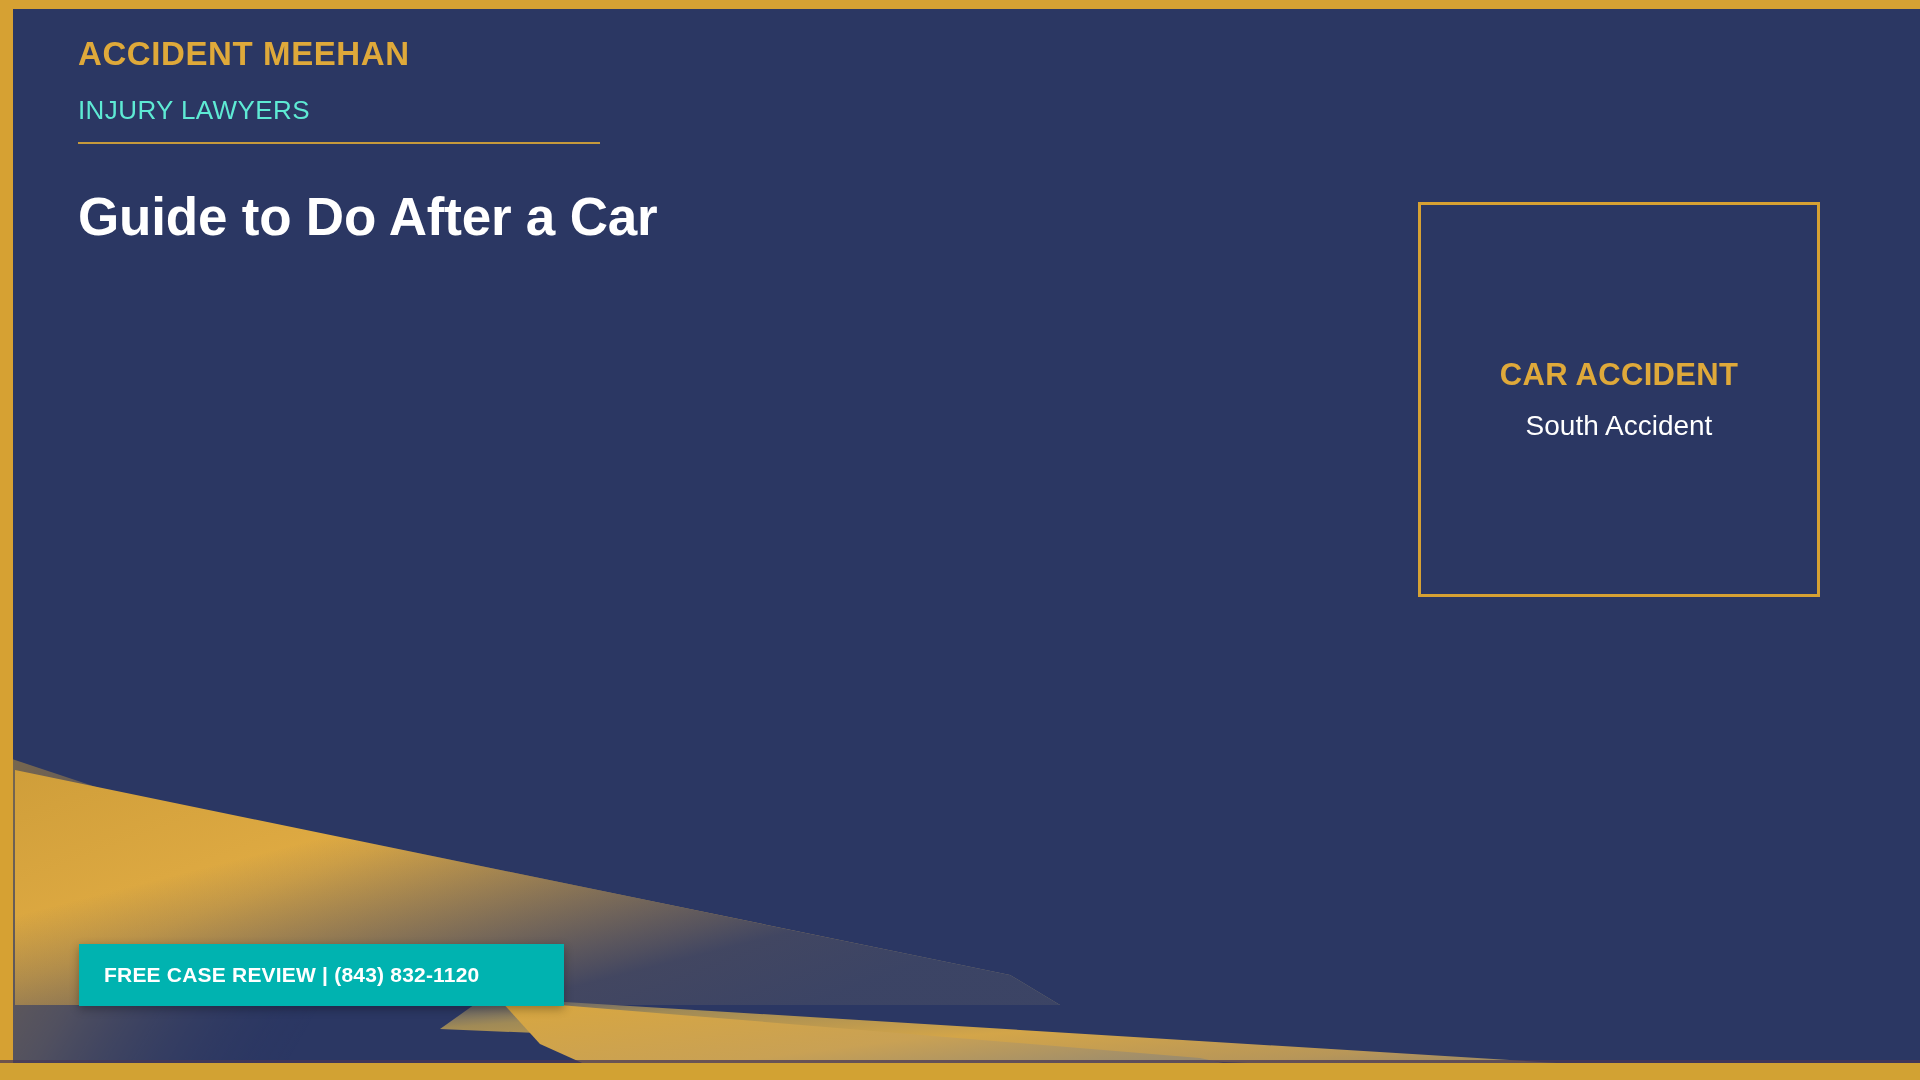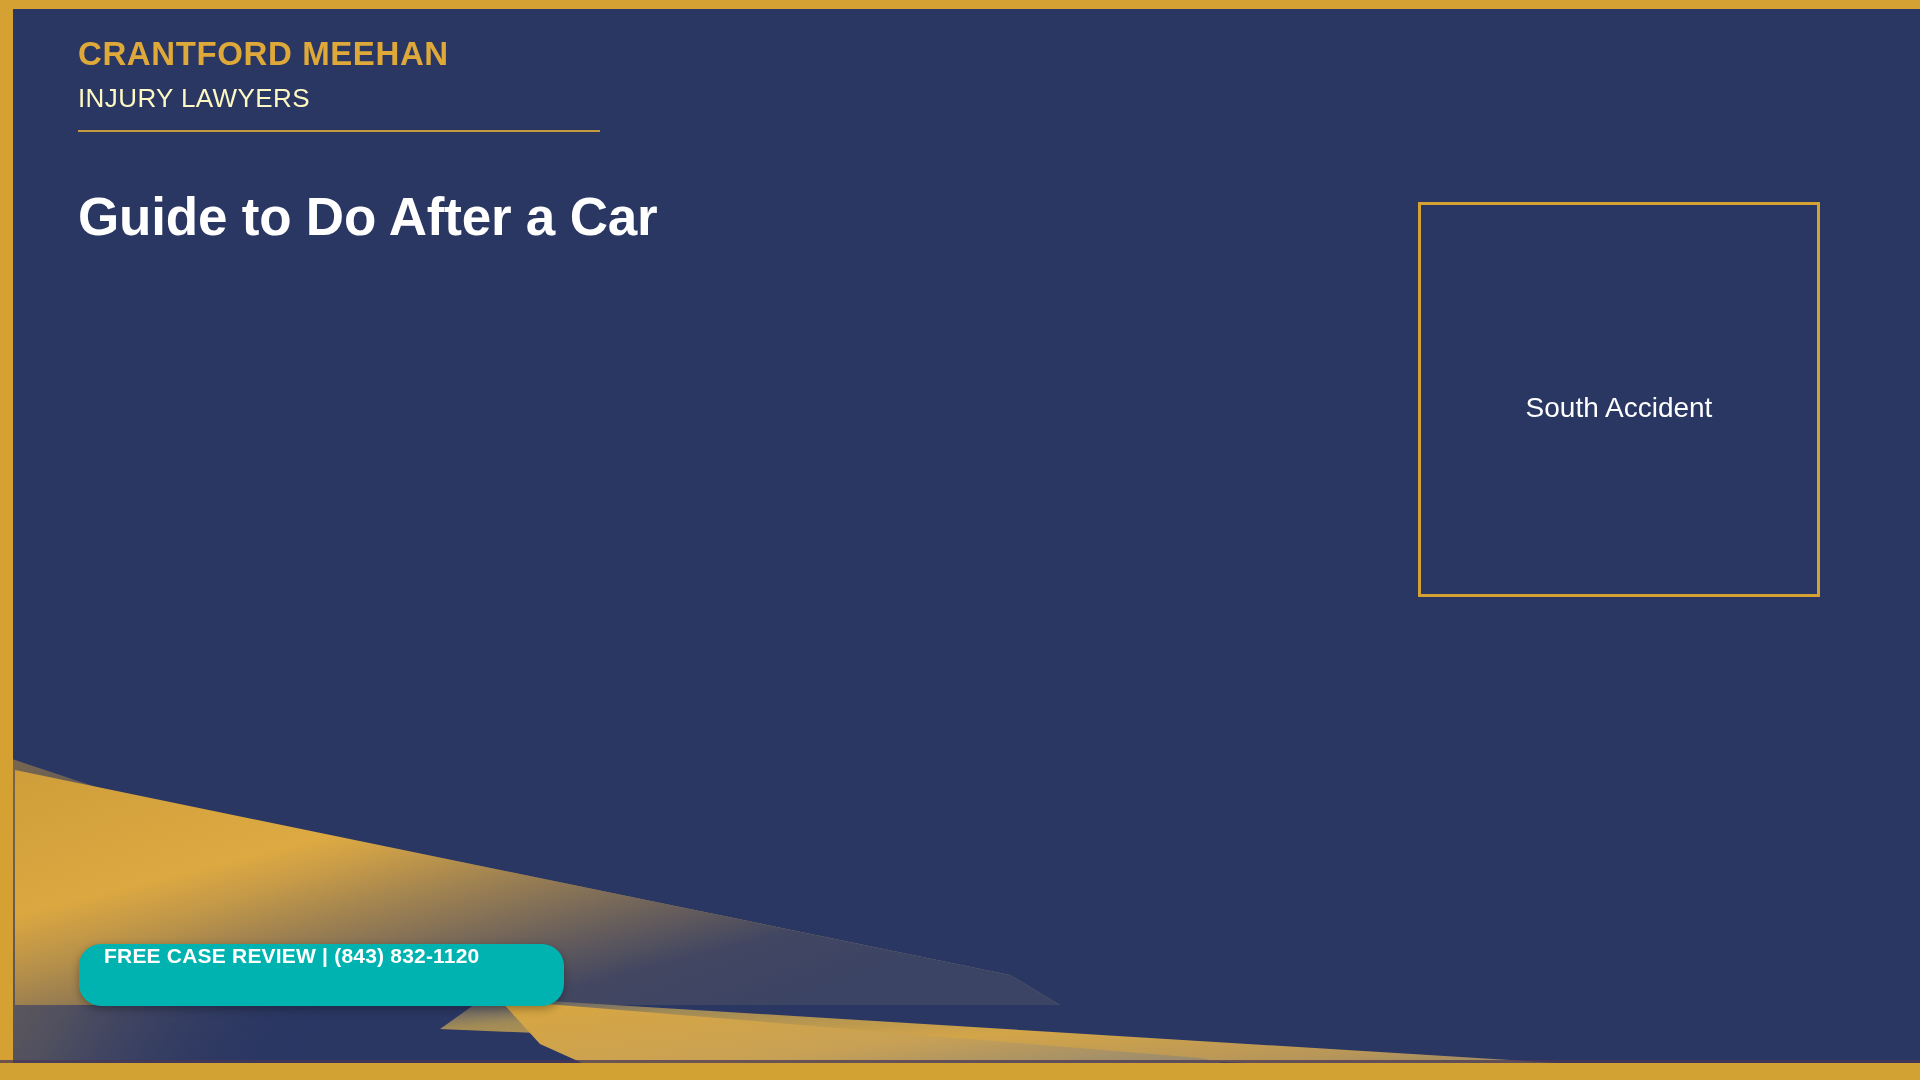--- a/index.html
+++ b/index.html
@@ -98,25 +98,25 @@
   }
   .brand-name {
     font-size: 33px;
     font-weight: bold;
     letter-spacing: .6px;
     color: #dfa93a;
     line-height: 1.1;
     white-space: nowrap;
   }
   .brand-sub {
-    margin-top: 12px;
+    margin-top: 24px;
     font-size: 26px;
     font-weight: normal;
     letter-spacing: .4px;
-    color: #fef9c3;
+    color: #5eead4;
     line-height: 1.1;
     white-space: nowrap;
   }
   .brand-rule {
     margin-top: 17px;
     width: 522px;
     height: 2px;
     background: #c69a3c;
   }
 
@@ -170,23 +170,22 @@
   
   .cta {
     position: absolute;
     left: 79px;
     top: 944px;
     width: 485px;
     height: 62px;
     background: #00b3b0;
     z-index: 7;
     display: flex;
-    align-items: flex-start;
+    align-items: center;
     box-shadow: 0 3px 9px rgba(0,0,0,.30);
-    border-radius: 22px;
   }
   .cta-label {
     margin-left: 25px;
     font-size: 21px;
     font-weight: bold;
     color: #ffffff;
     letter-spacing: .2px;
     white-space: nowrap;
   }
 </style>
@@ -246,30 +245,31 @@
     </defs>
     <polygon points="0,0 700,58 800,80 120,80 40,44" fill="url(#gold3)"></polygon>
   </svg>
 
   <div class="frame-top"></div>
   <div class="frame-left"></div>
   <div class="frame-bottom-shadow"></div>
   <div class="frame-bottom"></div>
 
   <div class="brand">
-    <div class="brand-name">CRANTFORD MEEHAN</div>
+    <div class="brand-name">ACCIDENT MEEHAN</div>
     <div class="brand-sub">INJURY LAWYERS</div>
     <div class="brand-rule"></div>
   </div>
 
   <div class="headline">
     <div>Guide to Do After a Car</div>
   </div>
 
   <div class="category-card">
+    <div class="category-title">CAR ACCIDENT</div>
     <div class="category-sub">South Accident</div>
   </div>
 
   <div class="cta">
     <span class="cta-label">FREE CASE REVIEW | (843) 832-1120</span>
   </div>
 
 </div>
 
 </body></html>

